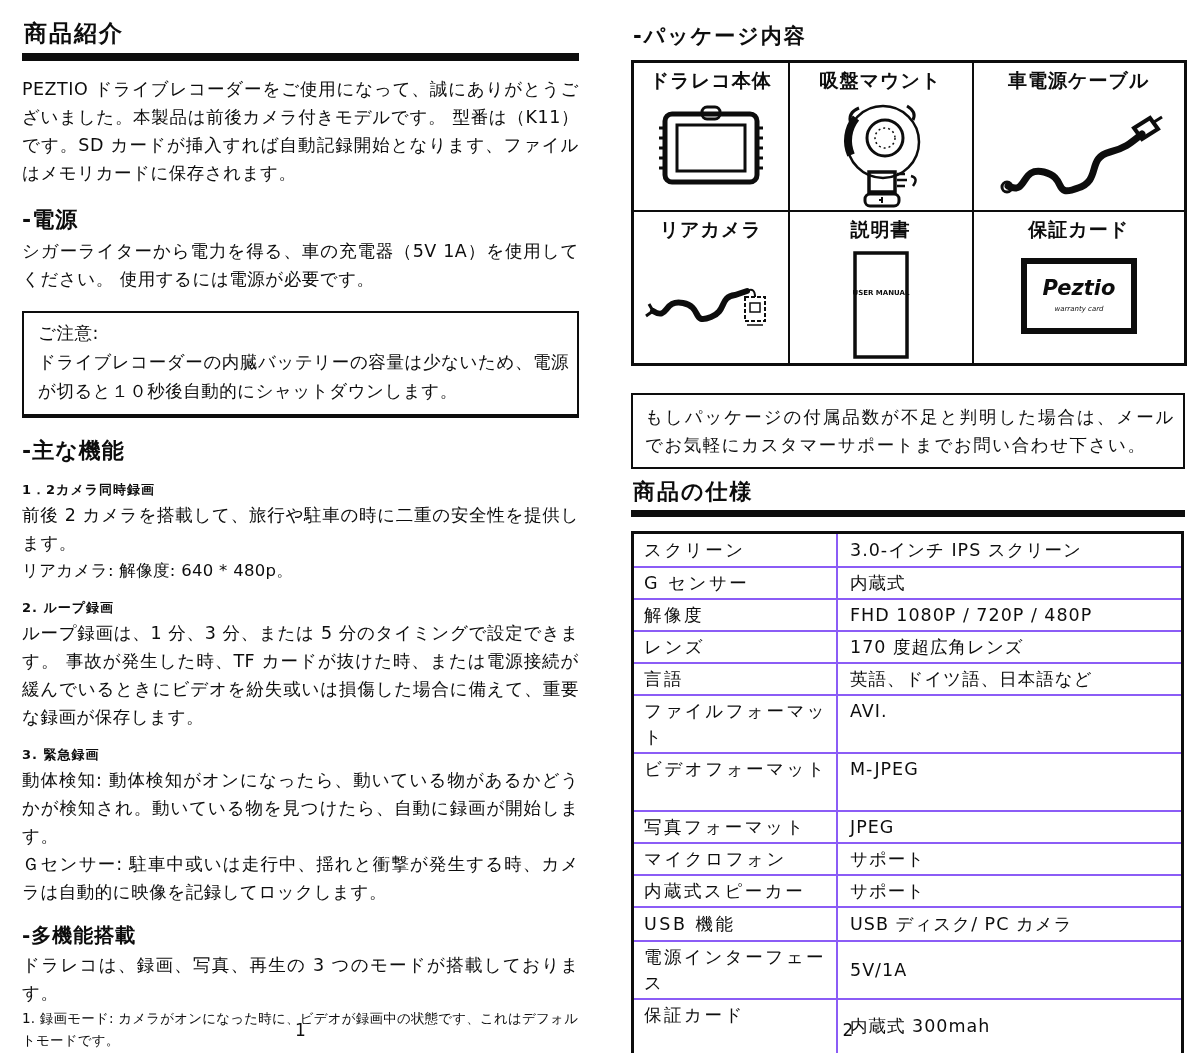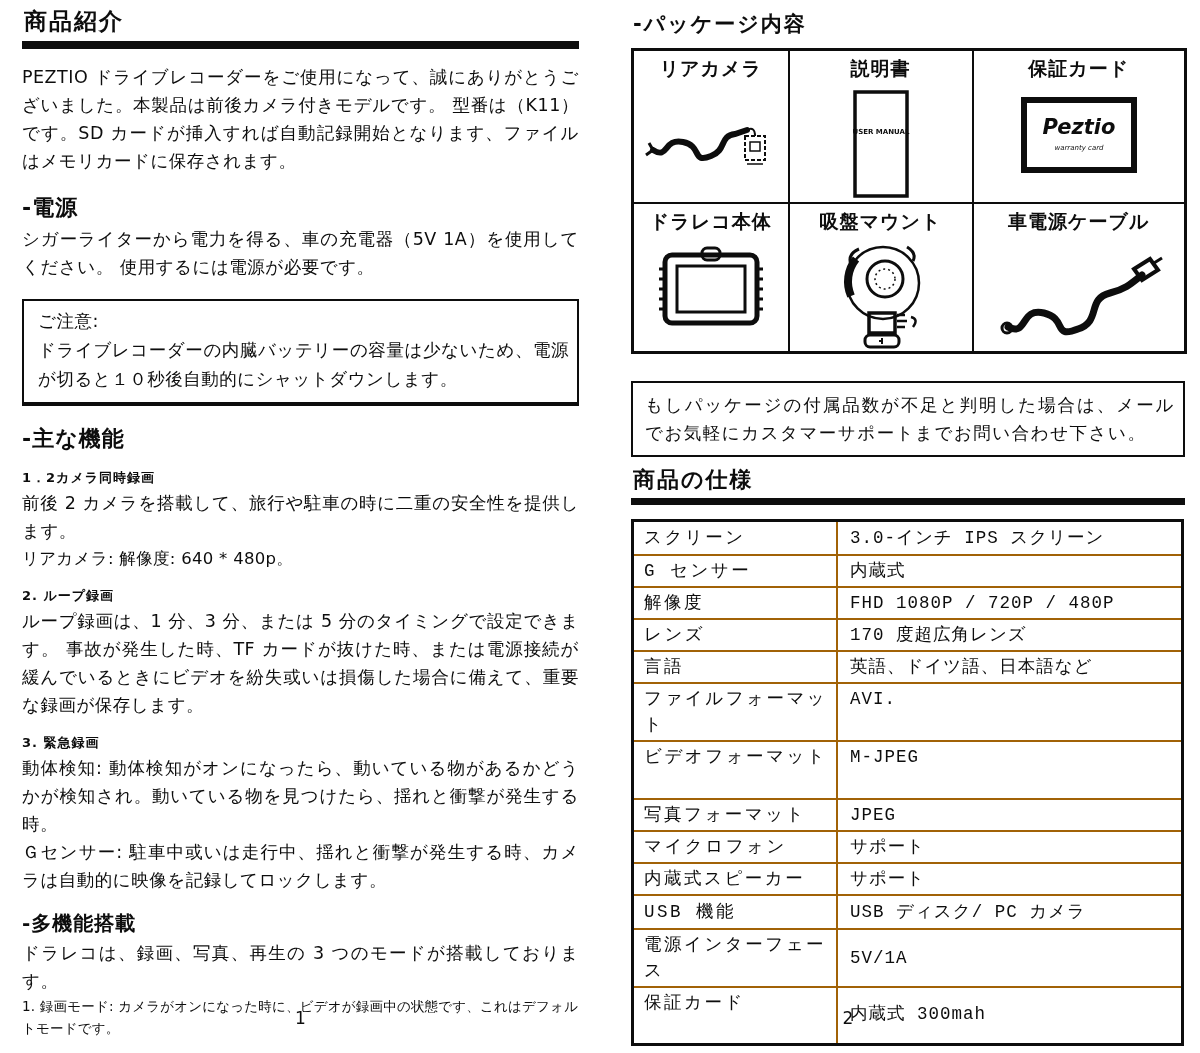--- a/index.html
+++ b/index.html
@@ -1,21 +1,21 @@
 <!DOCTYPE html>
 <html><head>
 <meta charset="utf-8">
 <style>
   html,body{margin:0;padding:0;}
   body{
     width:1200px;height:1053px;background:#ffffff;position:relative;
     font-family:"DejaVu Sans",sans-serif;color:#0d0d0d;
     -webkit-font-smoothing:none;
   }
-  .page{position:absolute;top:0;height:915px;}
+  .page{position:absolute;top:12px;height:915px;}
   .page-left{left:22px;width:557px;}
   .page-right{left:631px;width:554px;}
 
   
   .doc-title{font-size:23px;font-weight:bold;margin:6px 0 0 2px;letter-spacing:2px;}
   .thick-rule{height:8px;background:#0d0d0d;margin-top:4px;}
   .body-p{font-size:17.5px;line-height:28px;margin:0;text-align:justify;letter-spacing:0.5px;}
   .intro-p{margin-top:14px;}
   .sec-h{font-size:22px;font-weight:bold;margin:18px 0 2px 0;letter-spacing:1px;}
   .notice-box{
@@ -37,21 +37,21 @@
   .pkg-table td{border:2px solid #0d0d0d;height:141px;vertical-align:top;text-align:center;padding:2px;overflow:hidden;}
   .pkg-label{font-size:19px;font-weight:bold;letter-spacing:1px;margin-top:3px;}
   .pkg-table svg{display:block;margin:6px auto 0 auto;}
   .support-box{
     border:2px solid #0d0d0d;margin-top:27px;padding:8px 8px 8px 12px;
     font-size:17.5px;line-height:28px;letter-spacing:1.5px;text-align:justify;
   }
   .spec-h{font-size:22px;font-weight:bold;margin:8px 0 0 2px;letter-spacing:2px;}
   .spec-rule{height:7px;background:#0d0d0d;margin-top:3px;}
   .spec-table{width:553px;margin-top:14px;border:3px solid #0d0d0d;}
-  .spec-table td{border:2px solid #a16207;font-size:17.5px;vertical-align:middle;font-family:Liberation Mono, monospace;}
+  .spec-table td{border:2px solid #8b5cf6;font-size:17.5px;vertical-align:middle;}
   .spec-table td.k{width:190px;padding:2px 2px 2px 10px;letter-spacing:2.5px;line-height:26px;}
   .spec-table td.v{padding:2px 2px 2px 12px;letter-spacing:1px;line-height:26px;}
   tr.h34{height:34px;} tr.h31{height:31px;} tr.h58{height:58px;}
   .sketch{stroke:#0d0d0d;fill:none;}
 </style>
 </head>
 <body>
 
 <div class="page page-left">
   <h1 class="doc-title">商品紹介</h1>
@@ -70,69 +70,41 @@
   <h3 class="sec-h">-主な機能</h3>
 
   <h4 class="f-title">1．2カメラ同時録画</h4>
   <p class="body-p">前後 2 カメラを搭載して、旅行や駐車の時に二重の安全性を提供します。</p>
   <p class="line-p">リアカメラ: 解像度: 640 * 480p。</p>
 
   <h4 class="f-title">2. ループ録画</h4>
   <p class="body-p">ループ録画は、1 分、3 分、または 5 分のタイミングで設定できます。 事故が発生した時、TF カードが抜けた時、または電源接続が緩んでいるときにビデオを紛失或いは損傷した場合に備えて、重要な録画が保存します。</p>
 
   <h4 class="f-title">3. 緊急録画</h4>
-  <p class="body-p">動体検知: 動体検知がオンになったら、動いている物があるかどうかが検知され。動いている物を見つけたら、揺れと衝撃が発生する時。</p>
+  <p class="body-p">動体検知: 動体検知がオンになったら、動いている物があるかどうかが検知され。動いている物を見つけたら、自動に録画が開始します。</p>
   <p class="body-p">Ｇセンサー: 駐車中或いは走行中、揺れと衝撃が発生する時、カメラは自動的に映像を記録してロックします。</p>
 
   <h3 class="multi-h">-多機能搭載</h3>
   <p class="body-p">ドラレコは、録画、写真、再生の 3 つのモードが搭載しております。</p>
   <p class="small-p">1. 録画モード: カメラがオンになった時に、ビデオが録画中の状態です、これはデフォルトモードです。</p>
 
   <div class="page-num">1</div>
 </div>
 
 <div class="page page-right">
   <h2 class="pkg-h">-パッケージ内容</h2>
 
   <table class="pkg-table">
     <colgroup>
         <col style="width:156px">
         <col style="width:184px">
         <col style="width:213px">
       </colgroup>
     <tbody>
         <tr>
-      <td>
-        <div class="pkg-label">リアカメラ</div>
-        <svg width="140" height="90" viewBox="0 0 140 90">
-          <path class="sketch" stroke-width="6" stroke-linecap="round" d="M12 62 C 28 72, 22 50, 42 54 C 62 58, 50 76, 70 68 C 86 62, 78 48, 94 46 L 106 42"></path>
-          <path class="sketch" stroke-width="3" d="M12 62 l-7 5 M12 62 l-4 -7"></path>
-          <path class="sketch" stroke-width="2" d="M106 42 q8 -4 8 6"></path>
-          <rect class="sketch" x="104" y="48" width="20" height="24" stroke-width="2" stroke-dasharray="4 2"></rect>
-          <rect class="sketch" x="109" y="54" width="10" height="9" stroke-width="1.5"></rect>
-          <path class="sketch" stroke-width="1.5" d="M106 76 h16"></path>
-        </svg>
-      </td>
-      <td>
-        <div class="pkg-label">説明書</div>
-        <svg width="120" height="112" viewBox="0 0 120 112">
-          <rect class="sketch" x="34" y="4" width="52" height="104" stroke-width="3.5"></rect>
-          <text x="60" y="46" text-anchor="middle" font-size="7" font-weight="bold" fill="#0d0d0d">USER MANUAL</text>
-        </svg>
-      </td>
-      <td>
-        <div class="pkg-label">保証カード</div>
-        <svg width="150" height="96" viewBox="0 0 150 96">
-          <rect class="sketch" x="20" y="12" width="110" height="70" stroke-width="6"></rect>
-          <text x="75" y="46" text-anchor="middle" font-size="21" font-weight="bold" font-style="italic" fill="#0d0d0d">Peztio</text>
-          <text x="75" y="62" text-anchor="middle" font-size="7" font-style="italic" fill="#0d0d0d">warranty card</text>
-        </svg>
-      </td>
-    </tr>
-    <tr>
       <td>
         <div class="pkg-label">ドラレコ本体</div>
         <svg width="118" height="96" viewBox="0 0 118 96">
           <rect class="sketch" x="50" y="7" width="18" height="12" rx="5" stroke-width="3"></rect>
           <rect class="sketch" x="13" y="14" width="92" height="68" rx="7" stroke-width="5"></rect>
           <rect class="sketch" x="25" y="25" width="68" height="46" stroke-width="3"></rect>
           <path class="sketch" stroke-width="3" d="M7 28 h6 M7 38 h6 M7 48 h6 M7 58 h6 M7 68 h6 M105 28 h6 M105 38 h6 M105 48 h6 M105 58 h6 M105 68 h6"></path>
         </svg>
       </td>
       <td>
@@ -154,20 +126,48 @@
       <td>
         <div class="pkg-label">車電源ケーブル</div>
         <svg width="170" height="100" viewBox="0 0 170 100">
           <path class="sketch" stroke-width="7" stroke-linecap="round" d="M14 86 C 34 96, 26 66, 50 72 C 74 78, 58 98, 84 88 C 108 80, 92 58, 116 52 C 132 48, 138 42, 148 34"></path>
           <path class="sketch" stroke-width="4" fill="#fff" d="M140 28 l16 -10 l8 11 l-16 10 z"></path>
           <path class="sketch" stroke-width="3" d="M160 22 l8 -5"></path>
           <circle class="sketch" cx="13" cy="87" r="5" stroke-width="3"></circle>
         </svg>
       </td>
     </tr>
+    <tr>
+      <td>
+        <div class="pkg-label">リアカメラ</div>
+        <svg width="140" height="90" viewBox="0 0 140 90">
+          <path class="sketch" stroke-width="6" stroke-linecap="round" d="M12 62 C 28 72, 22 50, 42 54 C 62 58, 50 76, 70 68 C 86 62, 78 48, 94 46 L 106 42"></path>
+          <path class="sketch" stroke-width="3" d="M12 62 l-7 5 M12 62 l-4 -7"></path>
+          <path class="sketch" stroke-width="2" d="M106 42 q8 -4 8 6"></path>
+          <rect class="sketch" x="104" y="48" width="20" height="24" stroke-width="2" stroke-dasharray="4 2"></rect>
+          <rect class="sketch" x="109" y="54" width="10" height="9" stroke-width="1.5"></rect>
+          <path class="sketch" stroke-width="1.5" d="M106 76 h16"></path>
+        </svg>
+      </td>
+      <td>
+        <div class="pkg-label">説明書</div>
+        <svg width="120" height="112" viewBox="0 0 120 112">
+          <rect class="sketch" x="34" y="4" width="52" height="104" stroke-width="3.5"></rect>
+          <text x="60" y="46" text-anchor="middle" font-size="7" font-weight="bold" fill="#0d0d0d">USER MANUAL</text>
+        </svg>
+      </td>
+      <td>
+        <div class="pkg-label">保証カード</div>
+        <svg width="150" height="96" viewBox="0 0 150 96">
+          <rect class="sketch" x="20" y="12" width="110" height="70" stroke-width="6"></rect>
+          <text x="75" y="46" text-anchor="middle" font-size="21" font-weight="bold" font-style="italic" fill="#0d0d0d">Peztio</text>
+          <text x="75" y="62" text-anchor="middle" font-size="7" font-style="italic" fill="#0d0d0d">warranty card</text>
+        </svg>
+      </td>
+    </tr>
   </tbody>
     </table>
 
   <div class="support-box">もしパッケージの付属品数が不足と判明した場合は、メールでお気軽にカスタマーサポートまでお問い合わせ下さい。</div>
 
   <h2 class="spec-h">商品の仕様</h2>
   <div class="spec-rule"></div>
 
   <table class="spec-table">
     <tbody>

